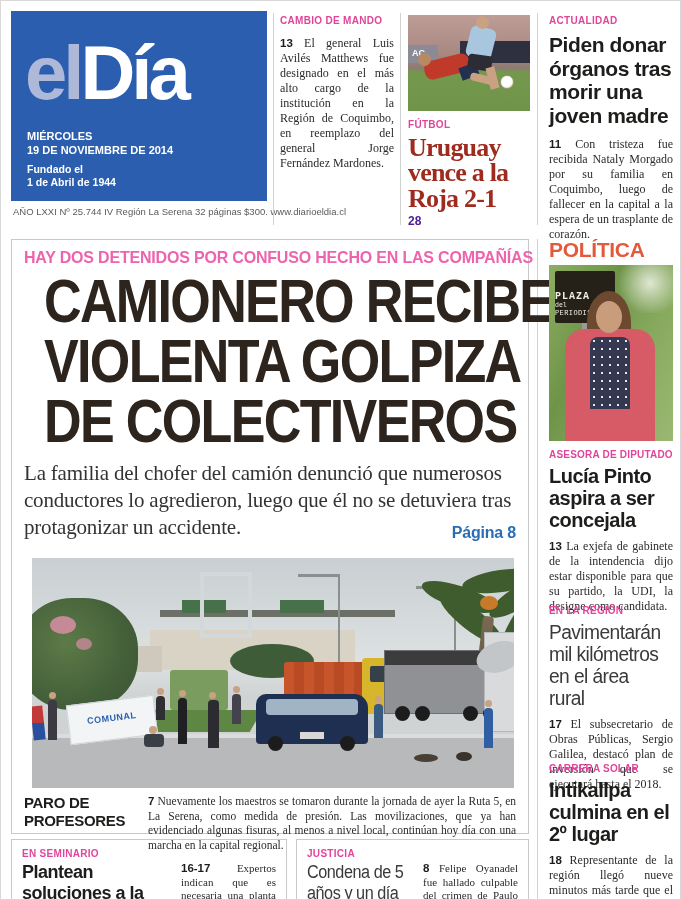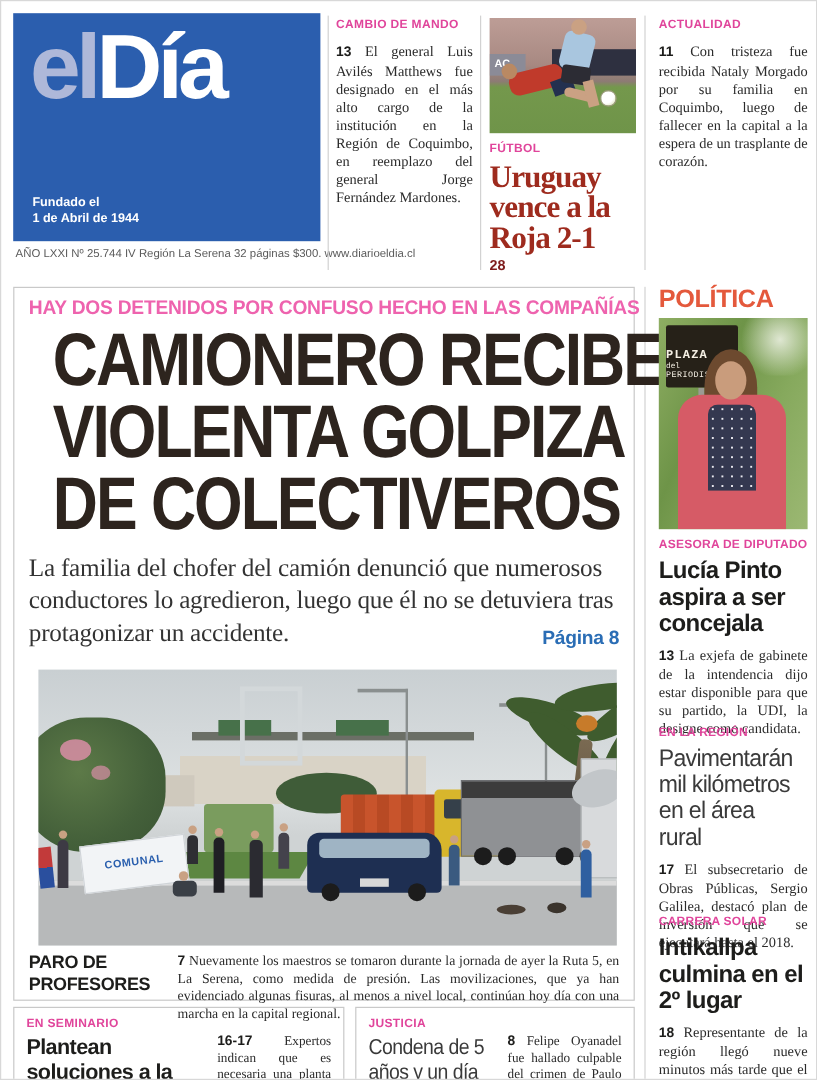--- a/index.html
+++ b/index.html
@@ -3,21 +3,21 @@
 <meta charset="utf-8">
 <style>
   * { margin:0; padding:0; box-sizing:border-box; }
   html,body { width:681px; height:900px; overflow:hidden; background:#fff; }
   body { font-family:"Liberation Sans", sans-serif; }
   .page { position:relative; width:681px; height:900px; background:#fff; border:1px solid #d8d8d8; overflow:hidden; }
   .abs { position:absolute; }
 
   
   .logo-box { left:10px; top:10px; width:256px; height:190px; background:#2b5eae; padding:6px 14px; }
-  .logo-text { font-size:76px; font-weight:bold; letter-spacing:-4px; line-height:1; margin-top:2px; }
+  .logo-text { font-size:76px; font-weight:bold; letter-spacing:-4px; line-height:1; margin-top:18px; }
   .logo-el { color:#aeb8d9; }
   .logo-dia { color:#ffffff; }
   .edition { position:absolute; left:16px; bottom:44px; color:#fff; font-size:11px; font-weight:bold; line-height:14px; }
   .founded { position:absolute; left:16px; bottom:12px; color:#fff; font-size:10.5px; font-weight:bold; line-height:13px; }
   .issue-line { left:12px; top:205px; width:470px; font-size:9.5px; color:#5a5a5a; }
 
   
   .vrule { width:1px; background:#d2d2d2; }
   .rule-h1 { left:272px; top:12px; height:212px; }
   .rule-h2 { left:399px; top:12px; height:212px; }
@@ -28,21 +28,21 @@
   .hc { top:14px; }
   .col-cambio { left:279px; width:114px; }
   .col-futbol { left:407px; width:122px; }
   .col-actualidad { left:548px; width:124px; }
   .hc-head { font-size:19px; font-weight:bold; color:#1d1d1b; line-height:1.12; letter-spacing:-.4px; margin-top:7px; }
   .hc-head-lg { font-size:21px; }
   .hc-body { font-family:"Liberation Serif", serif; font-size:12px; color:#2b2b2b; line-height:15px; margin-top:10px; text-align:justify; }
   .pagenum { font-family:"Liberation Sans", sans-serif; font-weight:bold; color:#1d1d1b; font-size:11.5px; }
 
   .futbol-head { font-family:"Liberation Serif", serif; font-weight:bold; color:#9e2b1e; font-size:26px; line-height:.98; letter-spacing:-.8px; margin-top:5px; }
-  .futbol-page { font-size:12px; font-weight:bold; color:#7f1d1d; margin-top:3px; }
+  .futbol-page { font-size:12px; font-weight:bold; color:#4c1d95; margin-top:3px; }
 
   
   .fphoto { position:relative; width:122px; height:96px; overflow:hidden; background:linear-gradient(#bd9d96 0%,#a88982 40%,#8d7b74 55%,#74984c 60%,#6f9449 100%); margin-bottom:8px; }
   .fb-board { position:absolute; left:52px; top:26px; width:70px; height:22px; background:#2e3040; color:#fff; font-family:"Liberation Serif",serif; font-weight:bold; font-size:11px; padding:3px 0 0 10px; }
   .fb-board2 { position:absolute; left:0; top:30px; width:30px; height:18px; background:#8b8b97; color:#fff; font-size:9px; font-weight:bold; padding:3px 0 0 4px; }
   .fb-blue-torso { position:absolute; left:60px; top:12px; width:26px; height:32px; background:#a9c6df; border-radius:6px; transform:rotate(14deg); }
   .fb-blue-head { position:absolute; left:68px; top:1px; width:13px; height:13px; background:#caa183; border-radius:50%; }
   .fb-blue-shorts { position:absolute; left:60px; top:40px; width:24px; height:15px; background:#2c2c34; border-radius:3px; transform:rotate(8deg); }
   .fb-blue-leg { position:absolute; left:80px; top:52px; width:9px; height:22px; background:#caa183; transform:rotate(-14deg); }
   .fb-red-body { position:absolute; left:16px; top:42px; width:46px; height:19px; background:#c03a2b; border-radius:8px; transform:rotate(-14deg); }
@@ -142,20 +142,24 @@
   .bb-h-light { font-weight:normal; color:#3a3a3a; transform:scaleX(.9); transform-origin:left; }
   .bb-side { width:95px; font-family:"Liberation Serif",serif; font-size:11px; line-height:13.5px; color:#2b2b2b; text-align:justify; }
 </style>
 </head>
 <body>
 
 <div class="page">
 
   <div class="abs logo-box">
     <div class="logo-text"><span class="logo-el">el</span><span class="logo-dia">Día</span></div>
+    <div class="edition">
+      <div>MIÉRCOLES</div>
+      <div>19 DE NOVIEMBRE DE 2014</div>
+    </div>
     <div class="founded">
       <div>Fundado el</div>
       <div>1 de Abril de 1944</div>
     </div>
   </div>
   <div class="abs issue-line">AÑO LXXI Nº 25.744  IV Región La Serena 32 páginas  $300. www.diarioeldia.cl</div>
 
   <div class="abs vrule rule-h1"></div>
   <div class="abs vrule rule-h2"></div>
   <div class="abs vrule rule-h3"></div>
@@ -180,20 +184,21 @@
       <div class="fb-blue-leg"></div>
       <div class="fb-ball"></div>
     </div>
     <div class="kicker">FÚTBOL</div>
     <div class="futbol-head">Uruguay vence a la Roja 2-1</div>
     <div class="futbol-page">28</div>
   </div>
 
   <div class="abs hc col-actualidad">
     <div class="kicker">ACTUALIDAD</div>
+    <div class="hc-head hc-head-lg">Piden donar órganos tras morir una joven madre</div>
     <div class="hc-body"><span class="pagenum">11</span> <span>Con tristeza fue recibida Nataly Morgado por su familia en Coquimbo, luego de fallecer en la capital a la espera de un trasplante de corazón.</span></div>
   </div>
 
   <div class="abs main-box">
     <div class="main-kicker">HAY DOS DETENIDOS POR CONFUSO HECHO EN LAS COMPAÑÍAS</div>
     <div class="main-headline">
       <div class="mh-line">CAMIONERO RECIBE</div>
       <div class="mh-line">VIOLENTA GOLPIZA</div>
       <div class="mh-line">DE COLECTIVEROS</div>
     </div>

